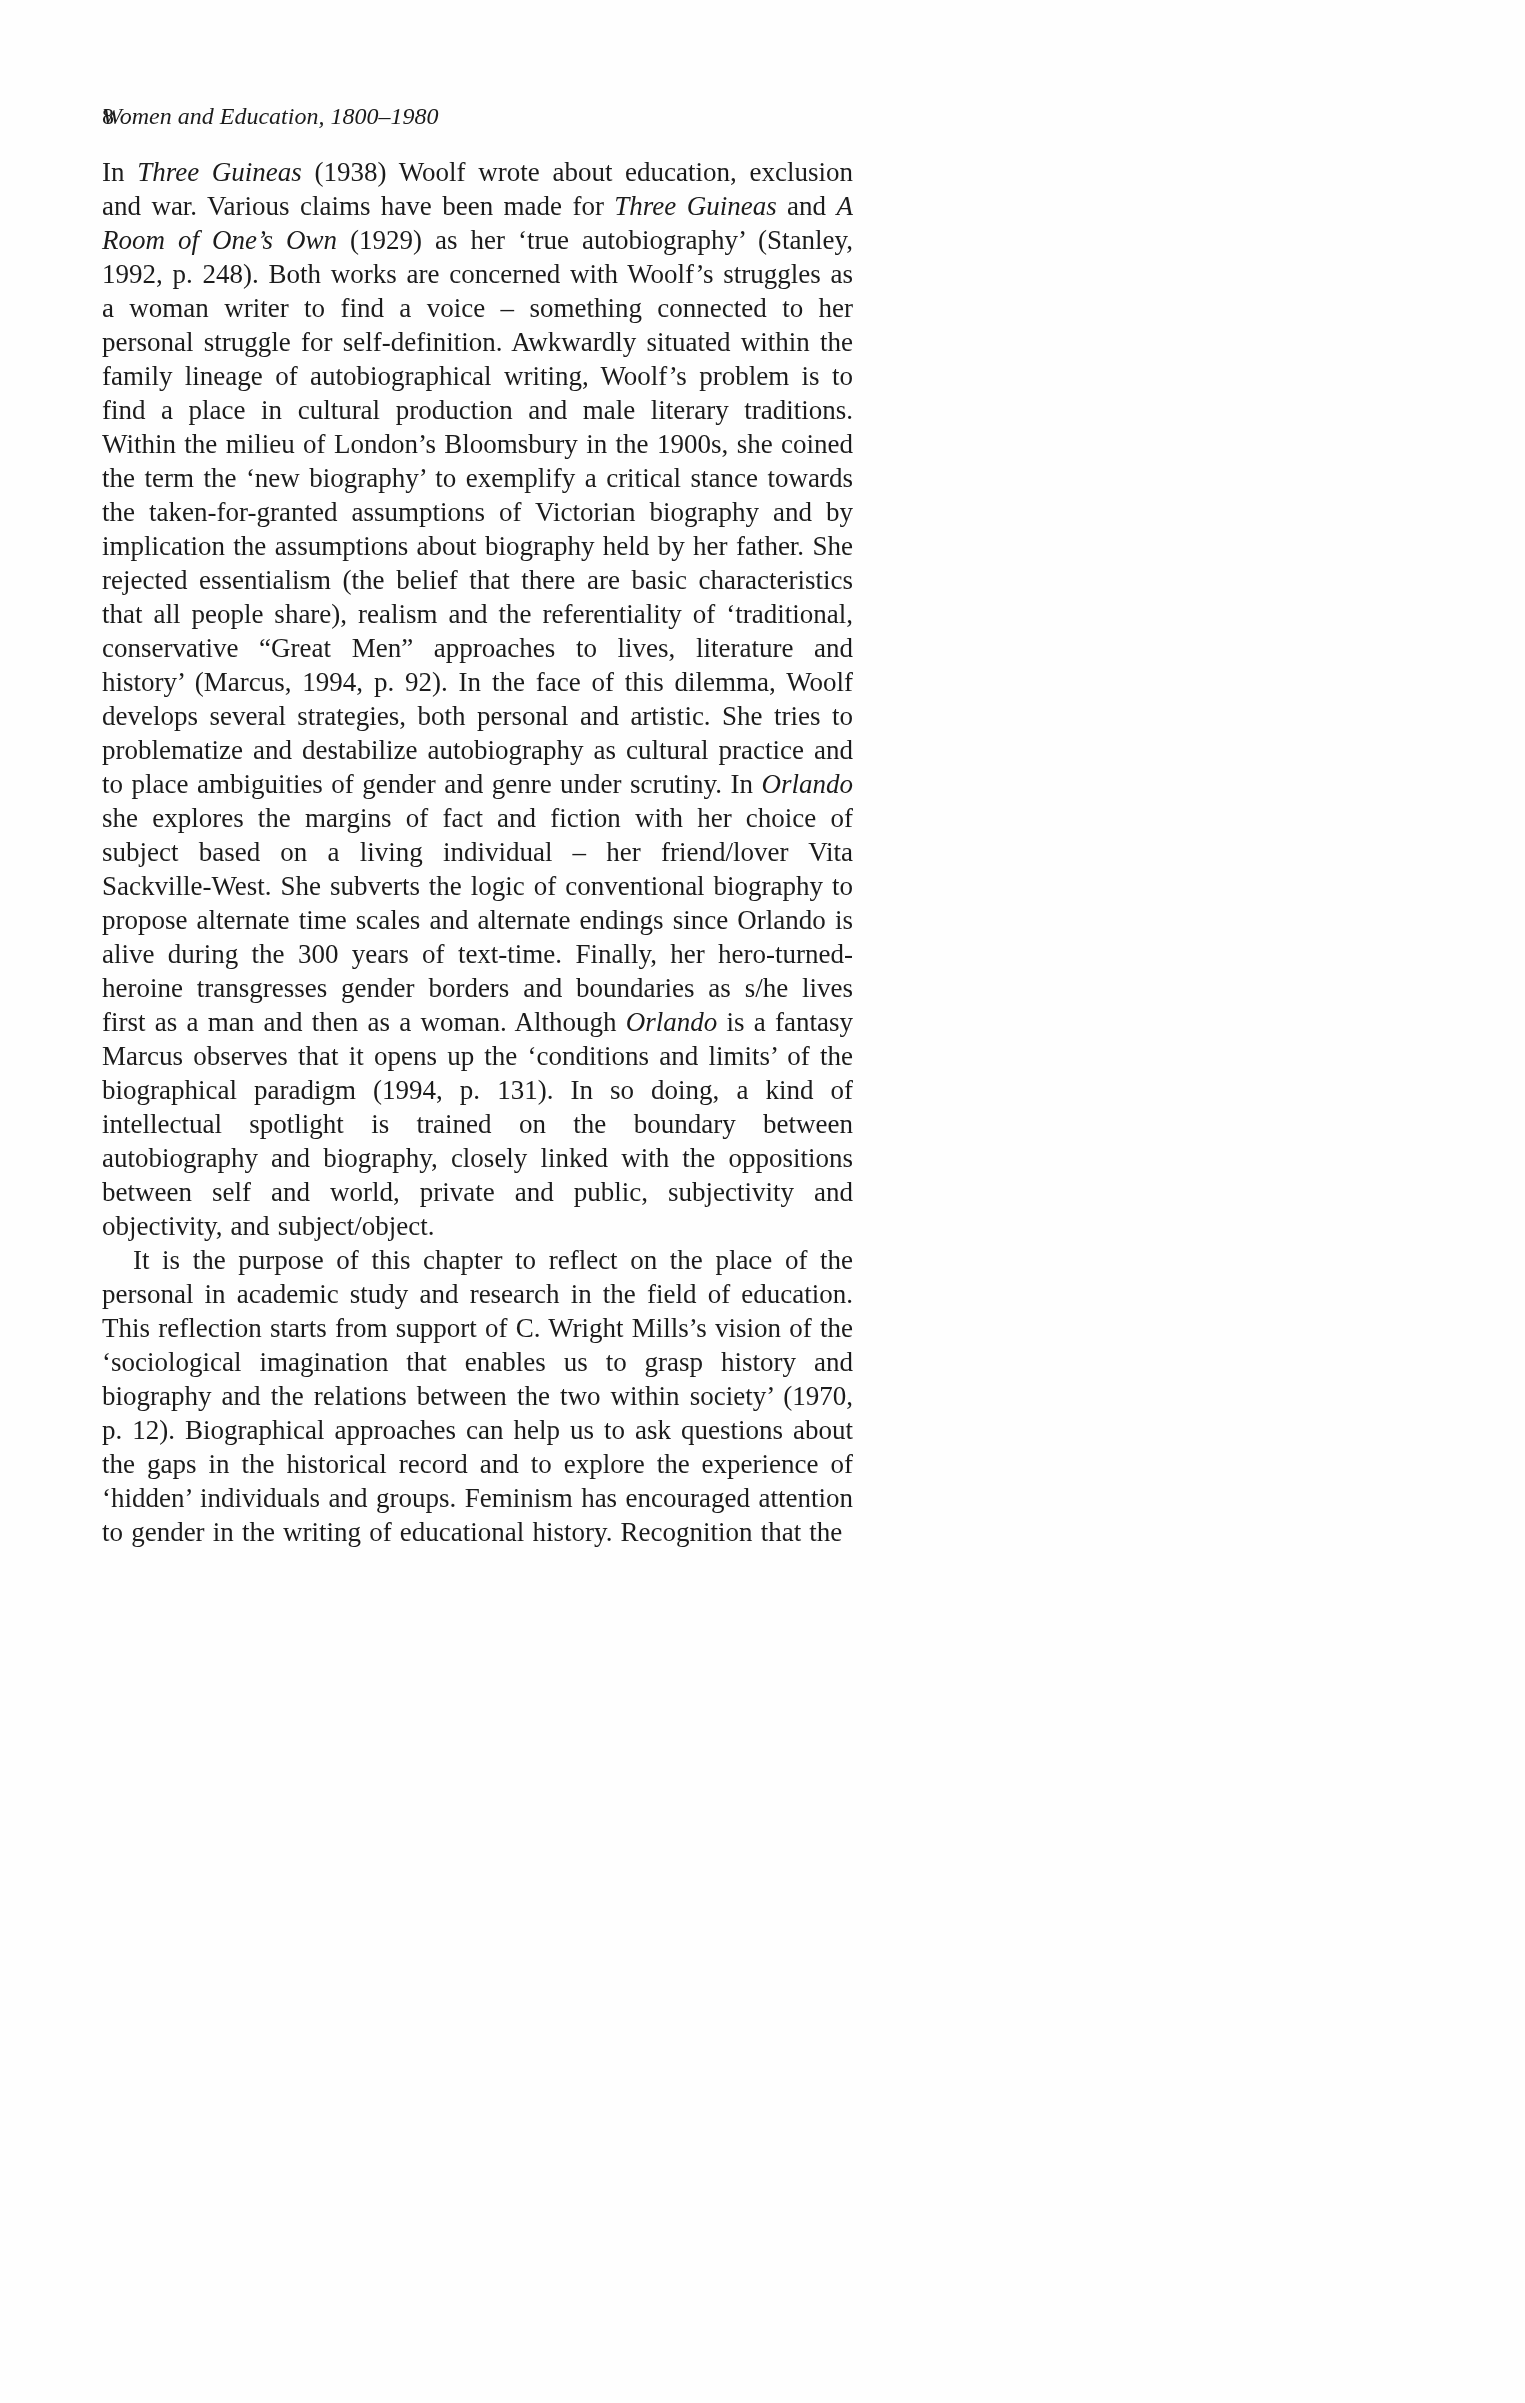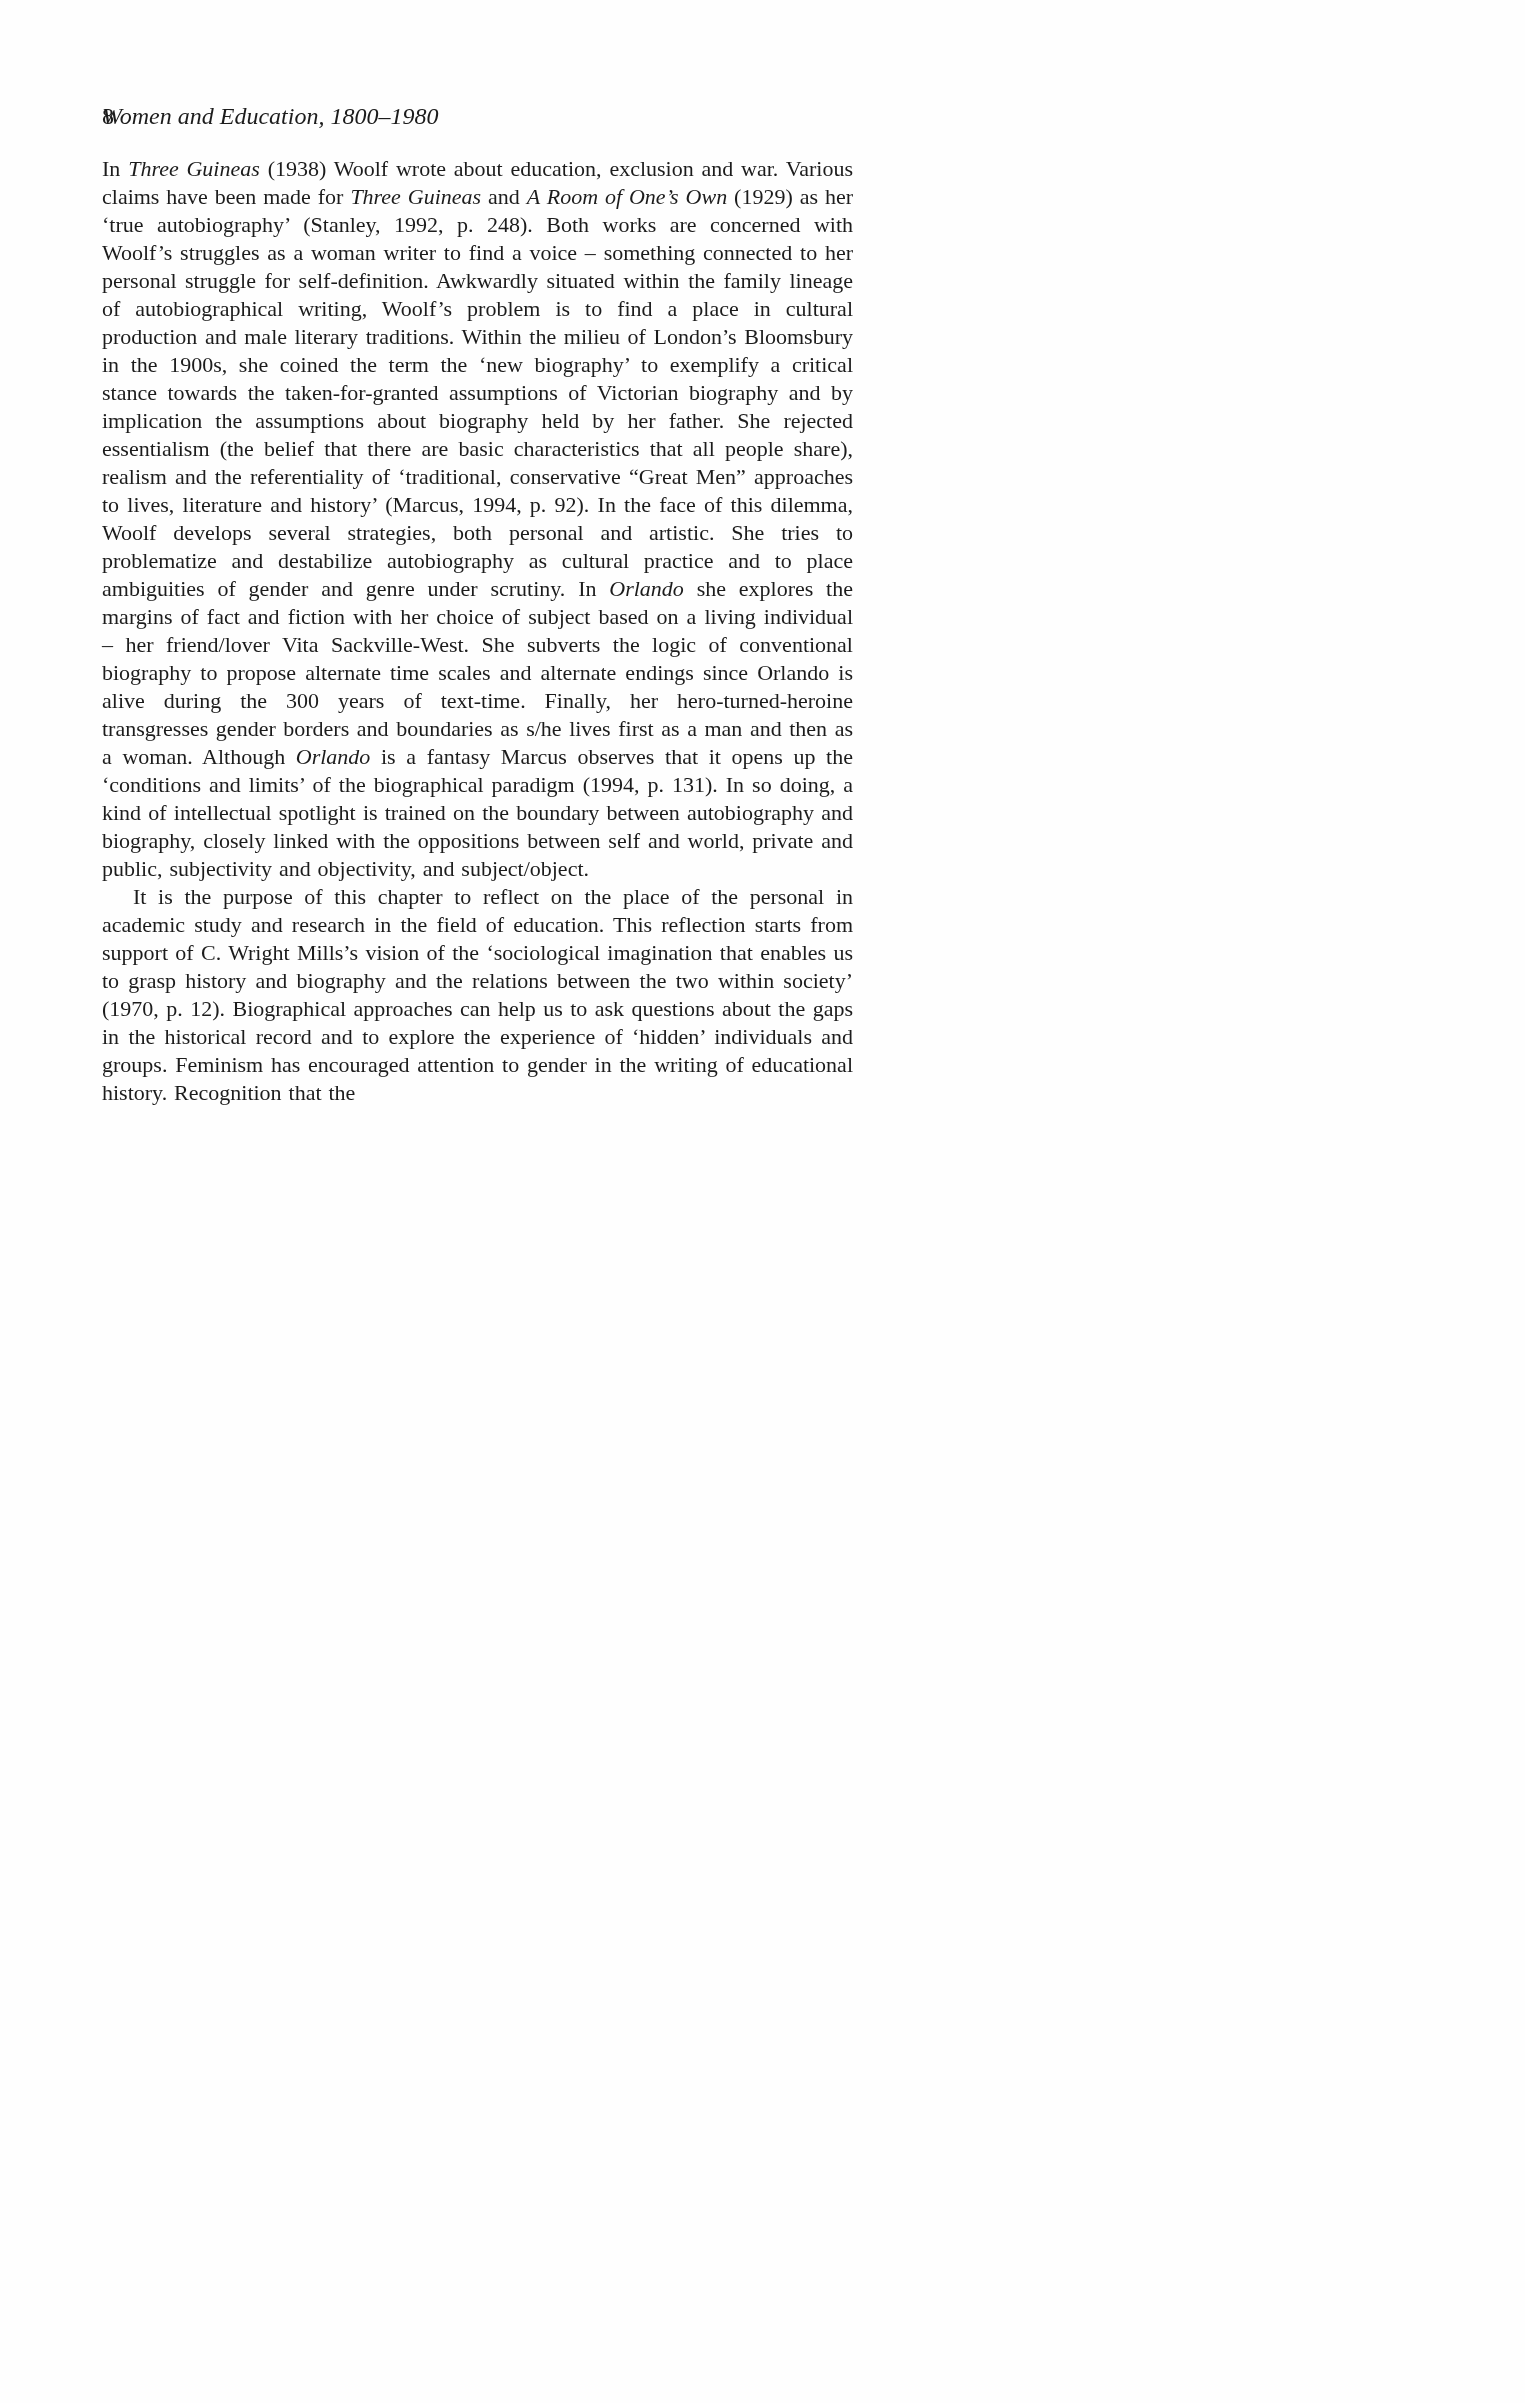--- a/index.html
+++ b/index.html
@@ -35,22 +35,22 @@
     left: 0;
     top: 0;
     font-style: normal;
   }
   .running-title {
     display: block;
     text-align: left;
     font-style: italic;
   }
   .body-text {
-    font-size: 22px;
-    line-height: 28px;
+    font-size: 27px;
+    line-height: 34px;
     text-align: justify;
     word-spacing: 1.4px;
   }
   .body-text p {
     margin: 0;
     padding: 0;
   }
   .body-text p.indent {
     text-indent: 31px;
   }

